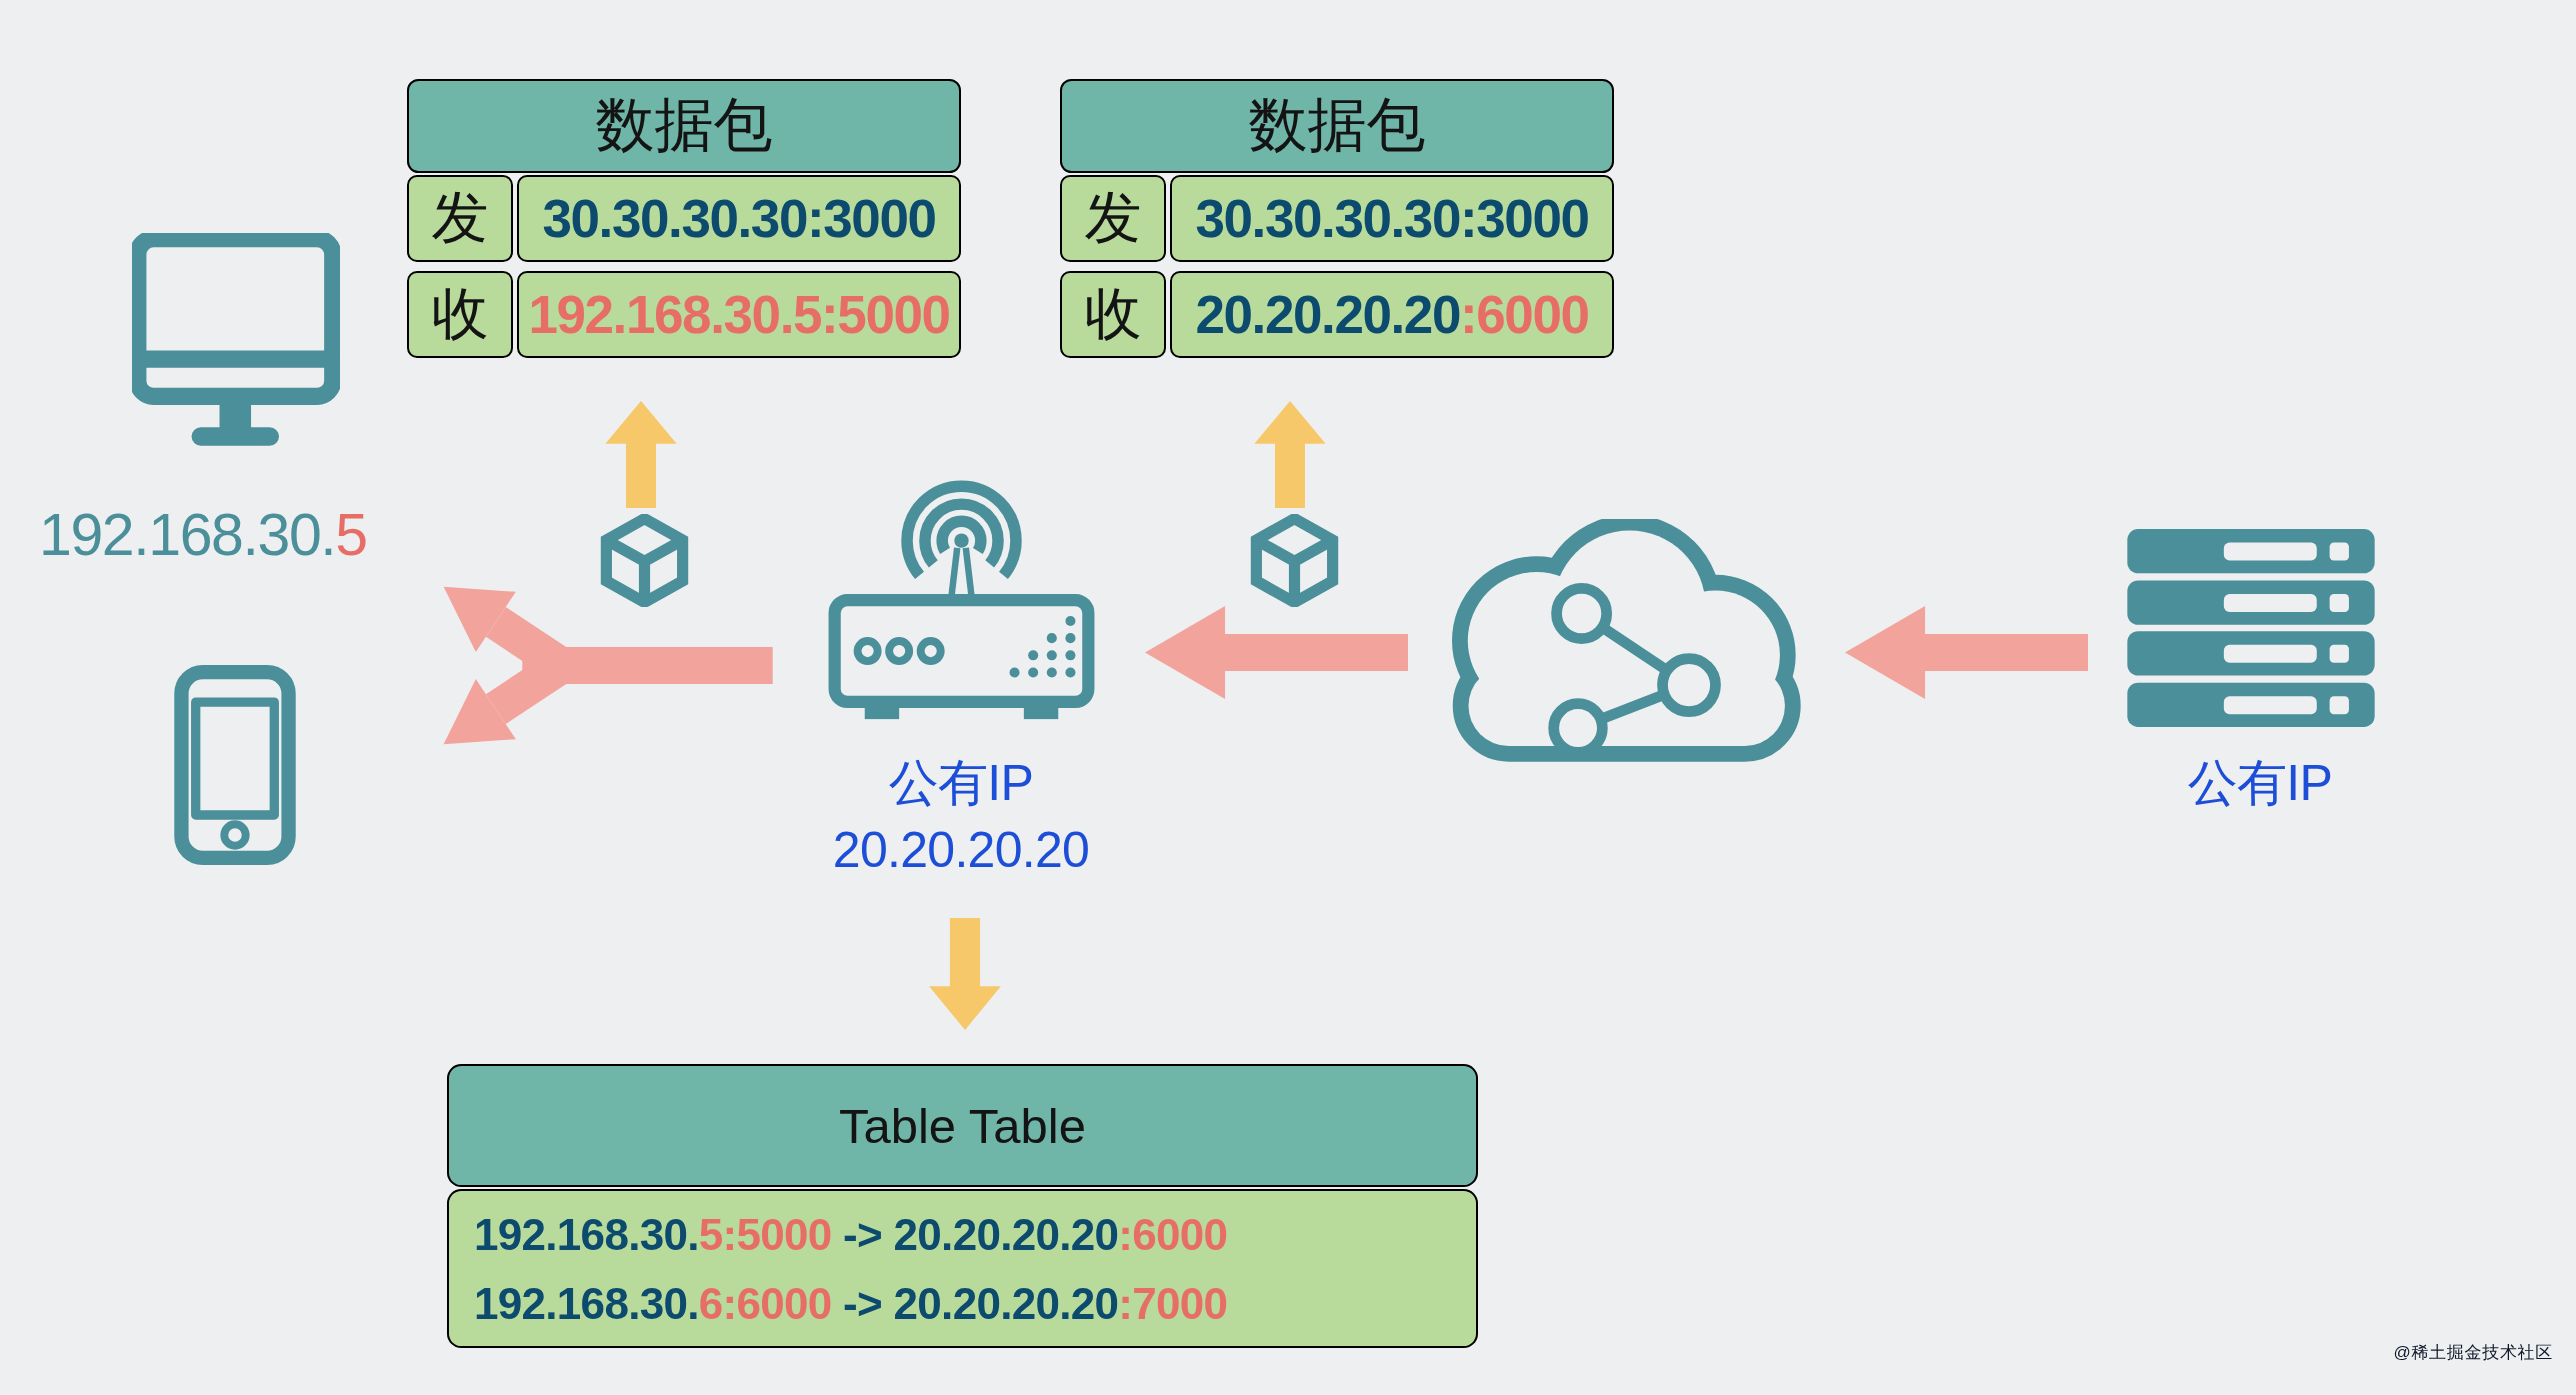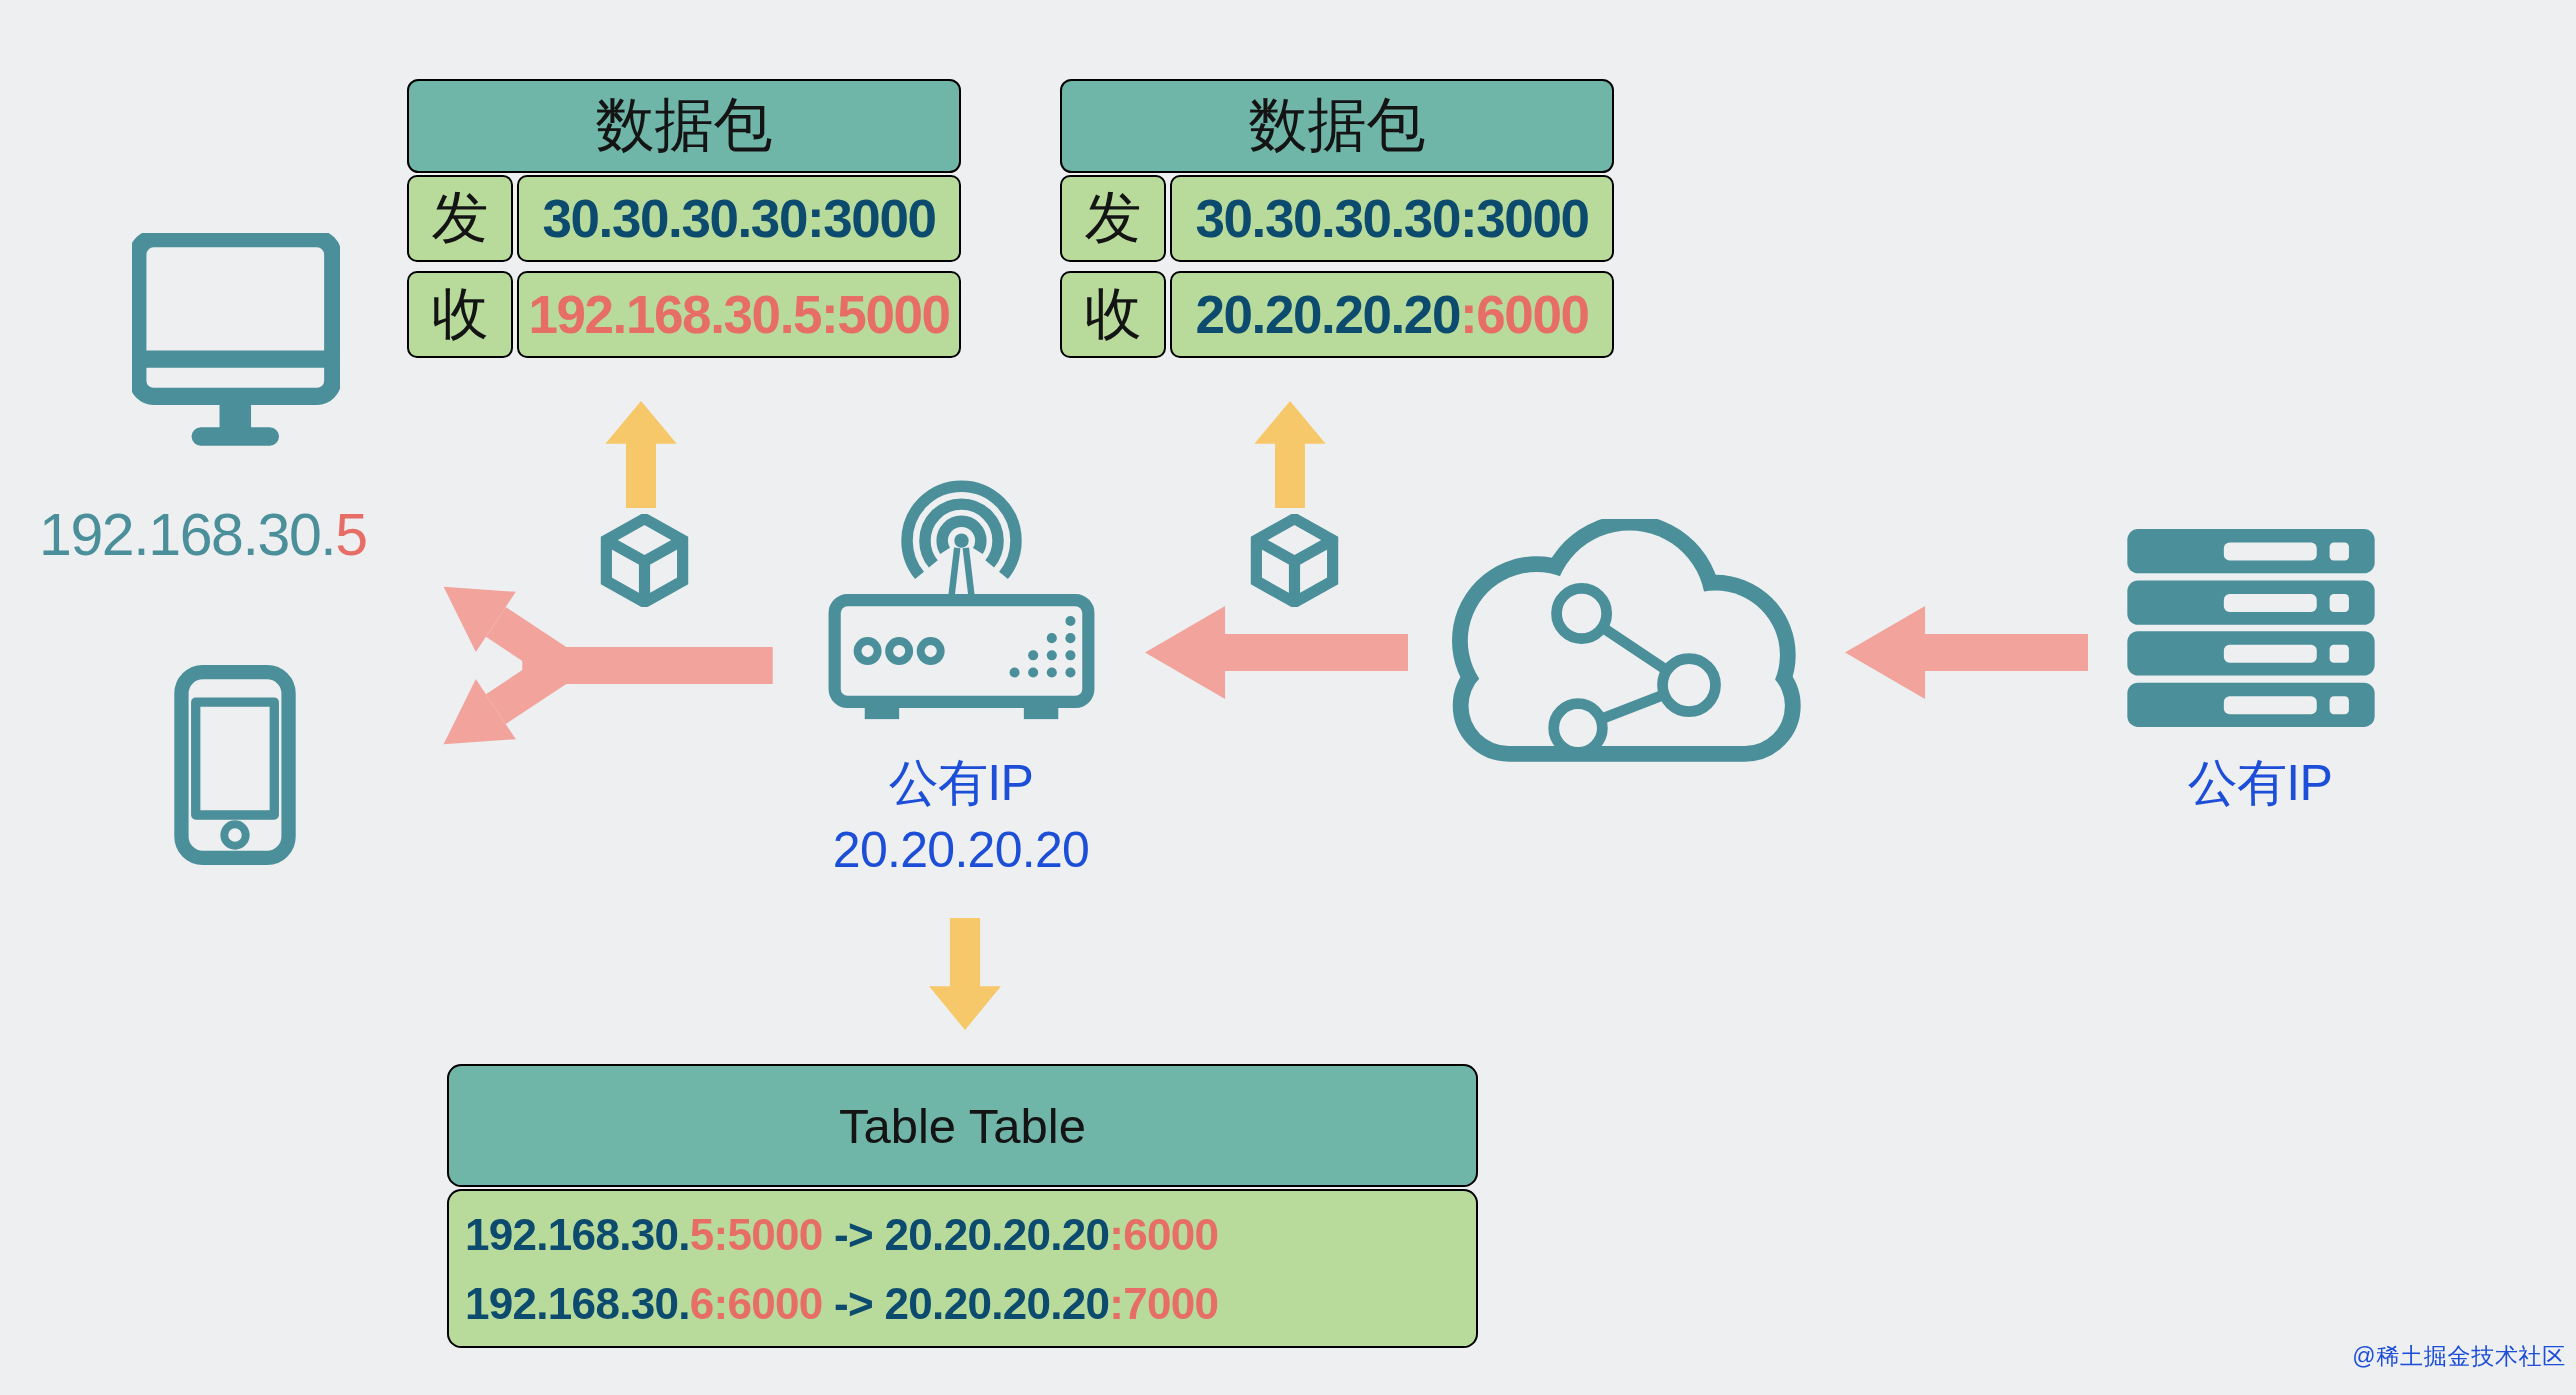--- a/index.html
+++ b/index.html
@@ -29,37 +29,37 @@
 
   
   #track { position:absolute; left:447px; top:1064px; width:1031px; height:285px; }
   #track .thead { position:absolute; left:0; right:0; top:0; height:119px;
             background:#6fb5a8; border:2.1px solid #000; border-radius:14.3px;
             display:flex; align-items:center; justify-content:center;
             font-size:49px; color:#141414; }
   #track .tbody { position:absolute; left:0; right:0; top:125px; height:159px;
             background:#b8db9c; border:2.1px solid #000; border-radius:14.3px;
             display:flex; flex-direction:column; justify-content:center;
-            padding-left:16px; box-sizing:border-box; }
+            padding-left:25px; box-sizing:border-box; }
   .trow { font-size:44px; font-weight:bold; letter-spacing:-0.7px;
           line-height:69px; white-space:pre; color:#141414; }
 
   .red   { color:#e76e66; }
   .black { color:#0c4a6e; }
 
   
   .dev-label { position:absolute; width:401px; text-align:left;
                font-size:59px; letter-spacing:-1.4px; color:#4a8f99; }
   .node-label { position:absolute; width:358px; text-align:center;
                 color:#1d4ed8; font-size:50px; line-height:67px; letter-spacing:-0.7px; }
 
   .icon { position:absolute; }
 
-  #watermark { position:absolute; right:10px; top:1341px;
-               font-size:23px; color:#1d4ed8; letter-spacing:0.7px; }
+  #watermark { position:absolute; right:23px; top:1341px;
+               font-size:17px; color:#0f172a; letter-spacing:0.7px; }
 </style>
 </head>
 <body>
 
 <div id="canvas">
 
   <div class="ptable" style="left:407px; top:79px;">
     <div class="phead">
       <span>数据包</span>
     </div>

